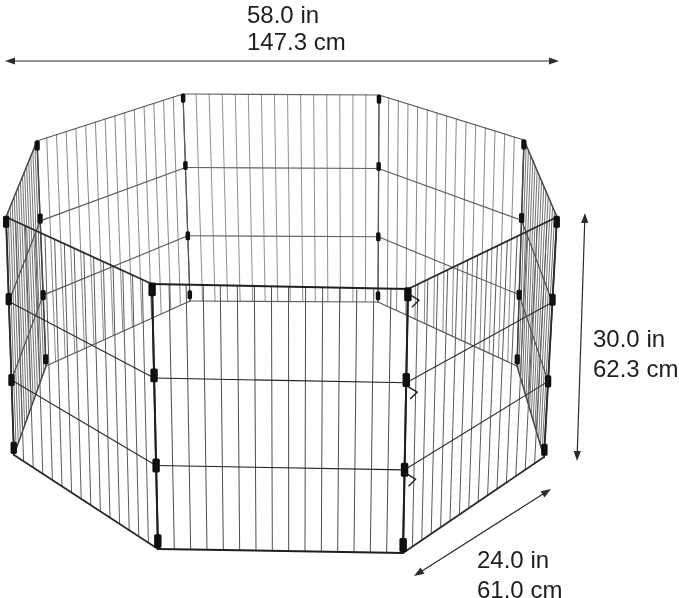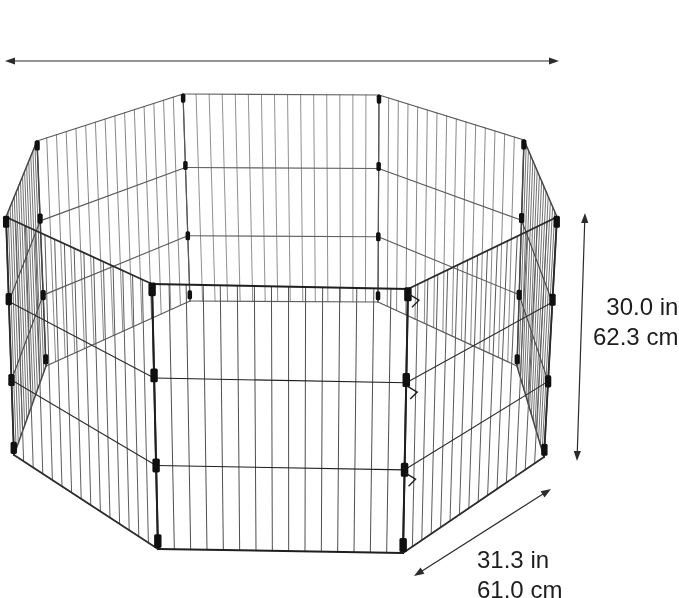--- a/index.html
+++ b/index.html
@@ -242,24 +242,28 @@
         <polygon points="585,213 581.0794586482675,222.87873248495754 588.2757154715134,223.11086980183643" fill="#2b2b2b"></polygon>
         <polygon points="577,461 573.7242845284866,450.8891301981635 580.9205413517325,451.12126751504246" fill="#2b2b2b"></polygon>
       </g>
       <g>
         <line x1="422.4416855441154" y1="570.6392215887735" x2="542.5583144558846" y2="494.3607784112266" stroke="#2b2b2b" stroke-width="1.2" stroke-linecap="round"></line>
         <polygon points="414,576 424.37156577215694,573.678228384655 420.51180531607383,567.600214792892" fill="#2b2b2b"></polygon>
         <polygon points="551,489 544.4881946839262,497.39978520710815 540.628434227843,491.321771615345" fill="#2b2b2b"></polygon>
       </g>
     </svg>
 
-
-  <div class="dim-label" style="left:593px;top:292px;line-height:30px;text-align:right;">
+  <div class="dim-label" style="left:247px;top:1px;">
+    <div>58.0 in</div>
+    <div>147.3 cm</div>
+  </div>
+
+  <div class="dim-label" style="left:593px;top:324px;line-height:30px;">
     <div>30.0 in</div>
     <div>62.3 cm</div>
   </div>
 
   <div class="dim-label" style="left:477px;top:545px;line-height:30px;">
-    <div>31.3 in</div>
+    <div>24.0 in</div>
     <div>61.0 cm</div>
   </div>
 
 </div>
 
 </body></html>

